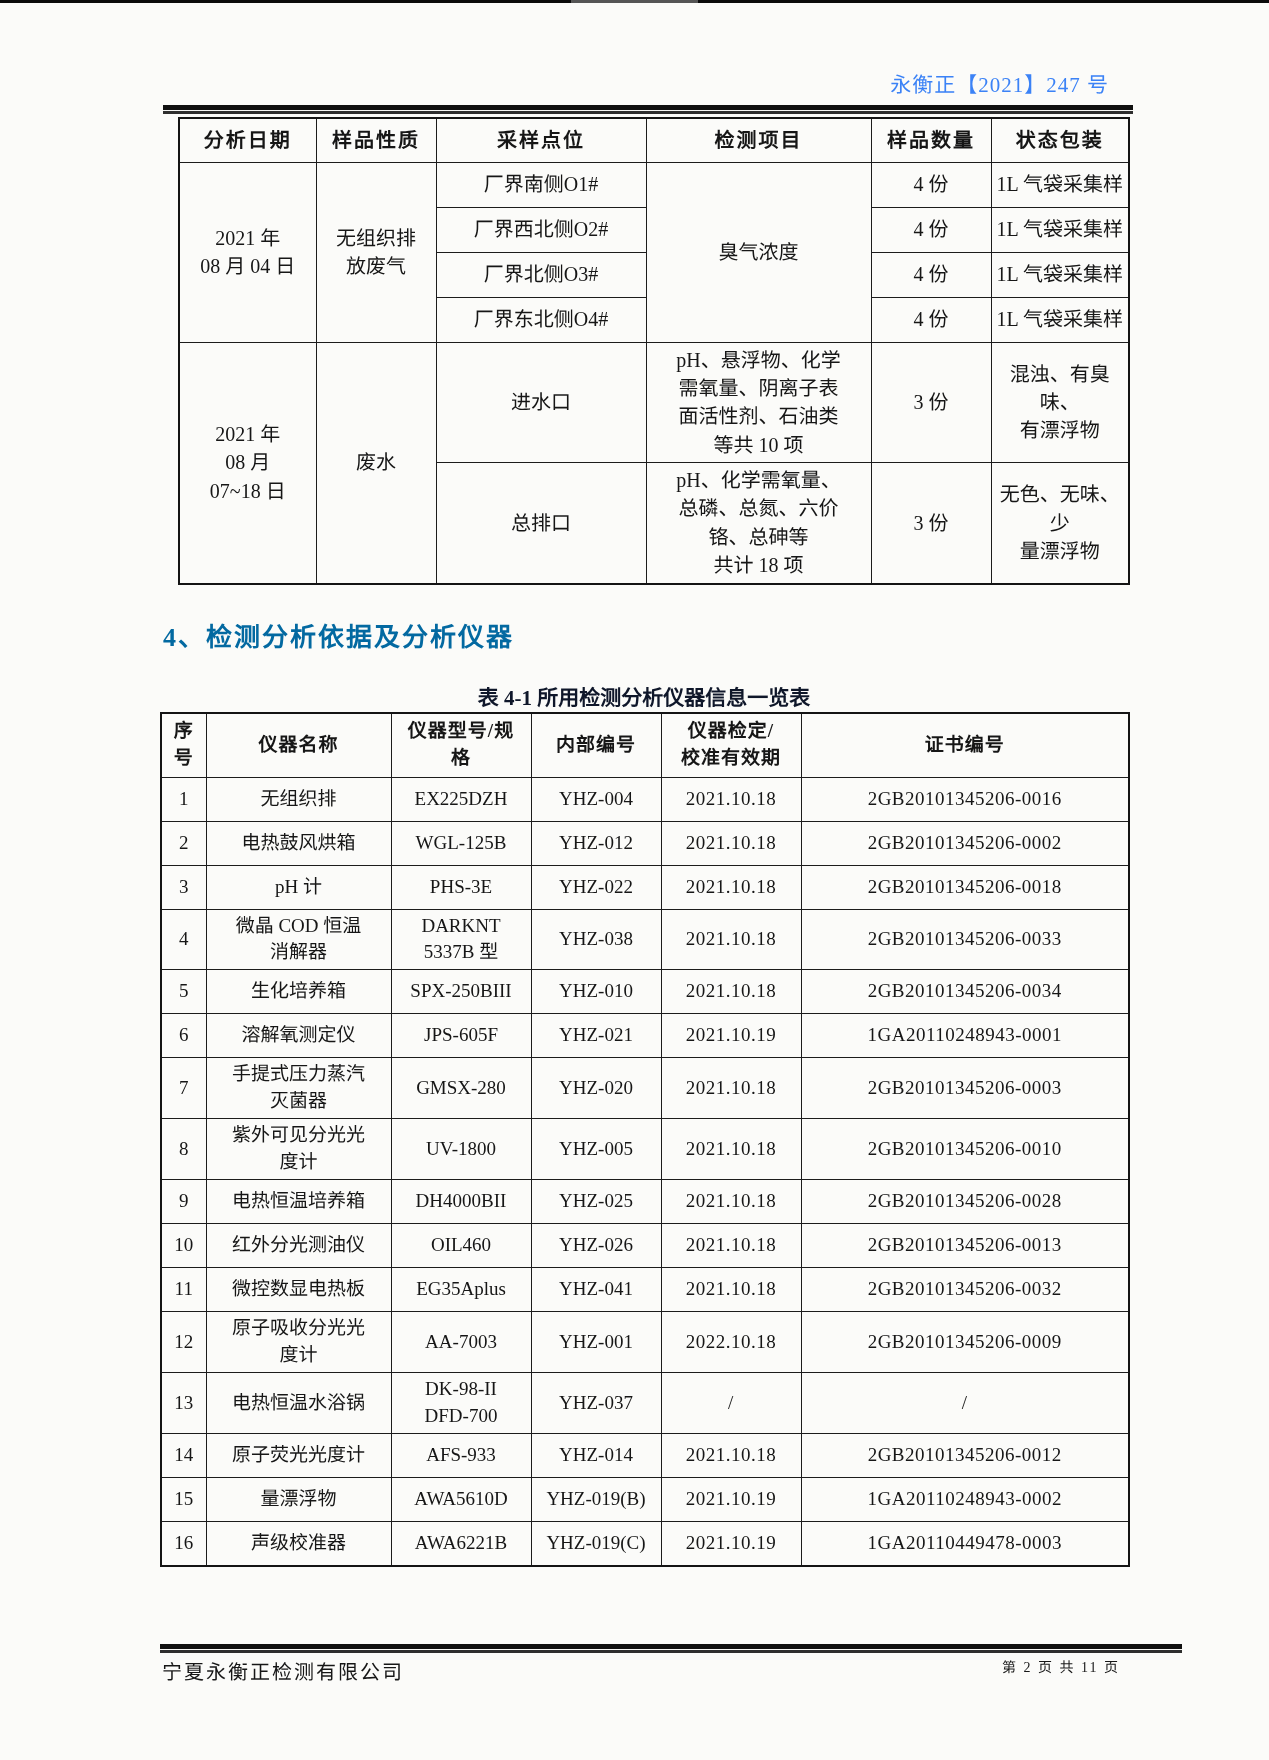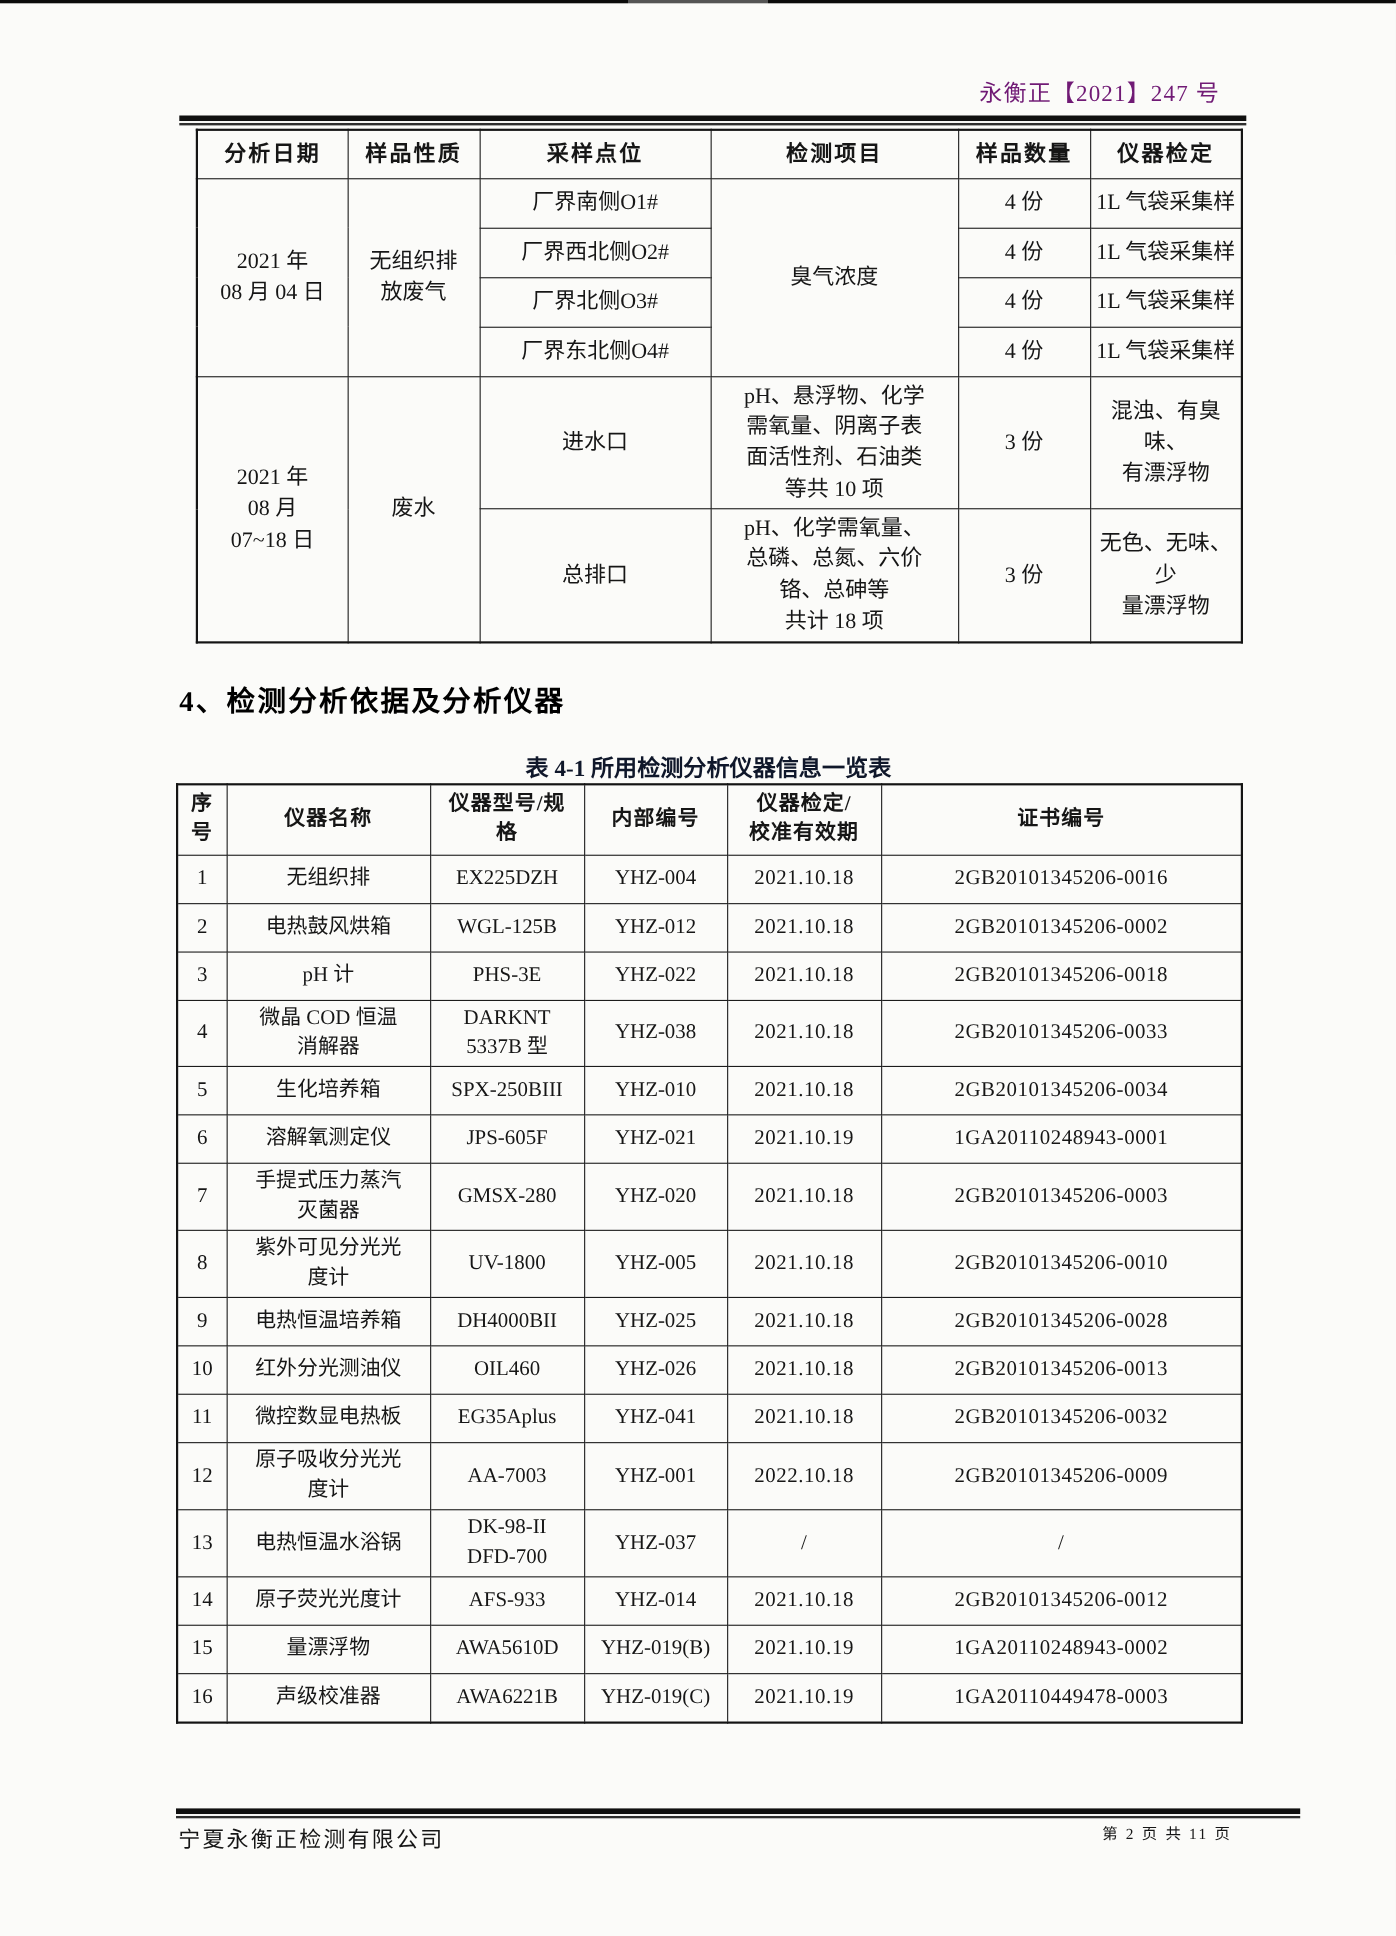--- a/index.html
+++ b/index.html
@@ -11,21 +11,21 @@
     color:#161616;
     font-family:"Liberation Serif", serif;
     overflow:hidden;
   }
   .scan-edge-top {
     position:absolute; left:0; top:0; width:100%; height:3px;
     background:linear-gradient(to right,#0b0b0b 0 45%,#555 45% 55%,#0b0b0b 55% 100%);
   }
   .doc-number {
     position:absolute; top:68px; right:160px;
-    font-size:21px; letter-spacing:1px; color:#701a75;
+    font-size:21px; letter-spacing:1px; color:#3b82f6;
   }
   .rule {
     position:absolute; height:9px;
     background:linear-gradient(to bottom,#101010 0 55%,#f6f6f4 55% 72%,#2e2e2e 72% 100%);
   }
   .rule-top { left:163px; top:105px; width:970px; }
   .rule-bottom { left:160px; top:1644px; width:1022px; }
 
   table { border-collapse:collapse; table-layout:fixed; position:absolute;padding-left:18px; }
   td, th {
@@ -37,21 +37,21 @@
     line-height:1.42;
     overflow:hidden;
   }
   .t1 { left:178px; top:117px; width:950px; font-size:20px; border:2.5px solid #141414; }
   .t1 thead tr { height:44px; }
   .t1 tbody tr { height:45px; }
   .t1 th { font-weight:600; letter-spacing:2px; }
 
   .section-heading {
     position:absolute; left:163px; top:616px;
-    font-size:26px; font-weight:bold; letter-spacing:2px; color:#000000;
+    font-size:26px; font-weight:bold; letter-spacing:2px; color:#0369a1;
   }
   .table-title {
     position:absolute; left:160px; top:681px; width:968px;
     text-align:center; font-size:21px; font-weight:bold; color:#0f172a;
   }
 
   .t2 { left:160px; top:712px; width:968px; font-size:19px; border:2.5px solid #141414; }
   .t2 thead tr { height:64px; }
   .t2 tbody tr { height:44px; }
   .t2 th { font-weight:600; letter-spacing:1px; }
@@ -84,21 +84,21 @@
         <col style="width:120px">
         <col style="width:138px">
     </colgroup>
     <thead>
         <tr>
           <th>分析日期</th>
           <th>样品性质</th>
           <th>采样点位</th>
           <th>检测项目</th>
           <th>样品数量</th>
-          <th>仪器检定</th>
+          <th>状态包装</th>
         </tr>
       </thead>
     <tbody>
         <tr>
           <td rowspan="4">2021 年
 08 月 04 日</td>
           <td rowspan="4">无组织排
 放废气</td>
           <td>厂界南侧O1#</td>
           <td rowspan="4">臭气浓度</td>

